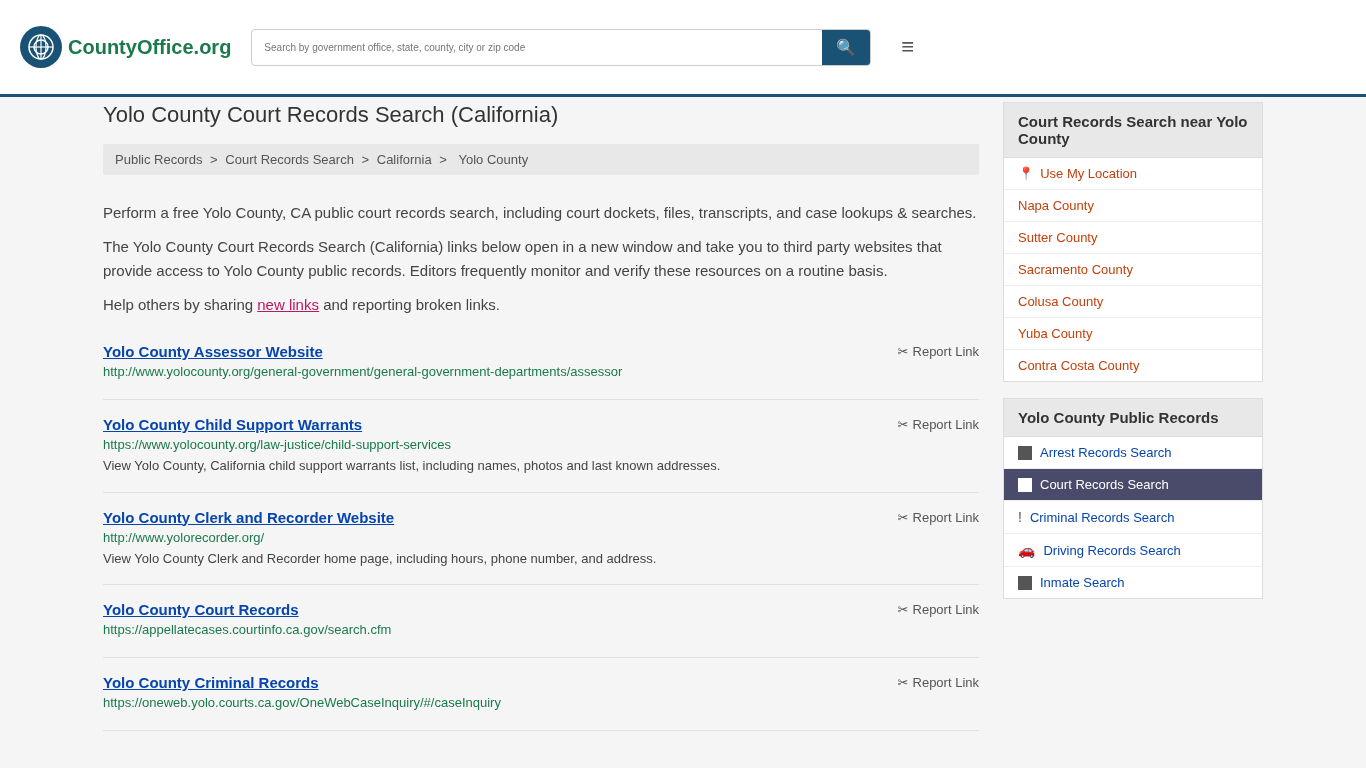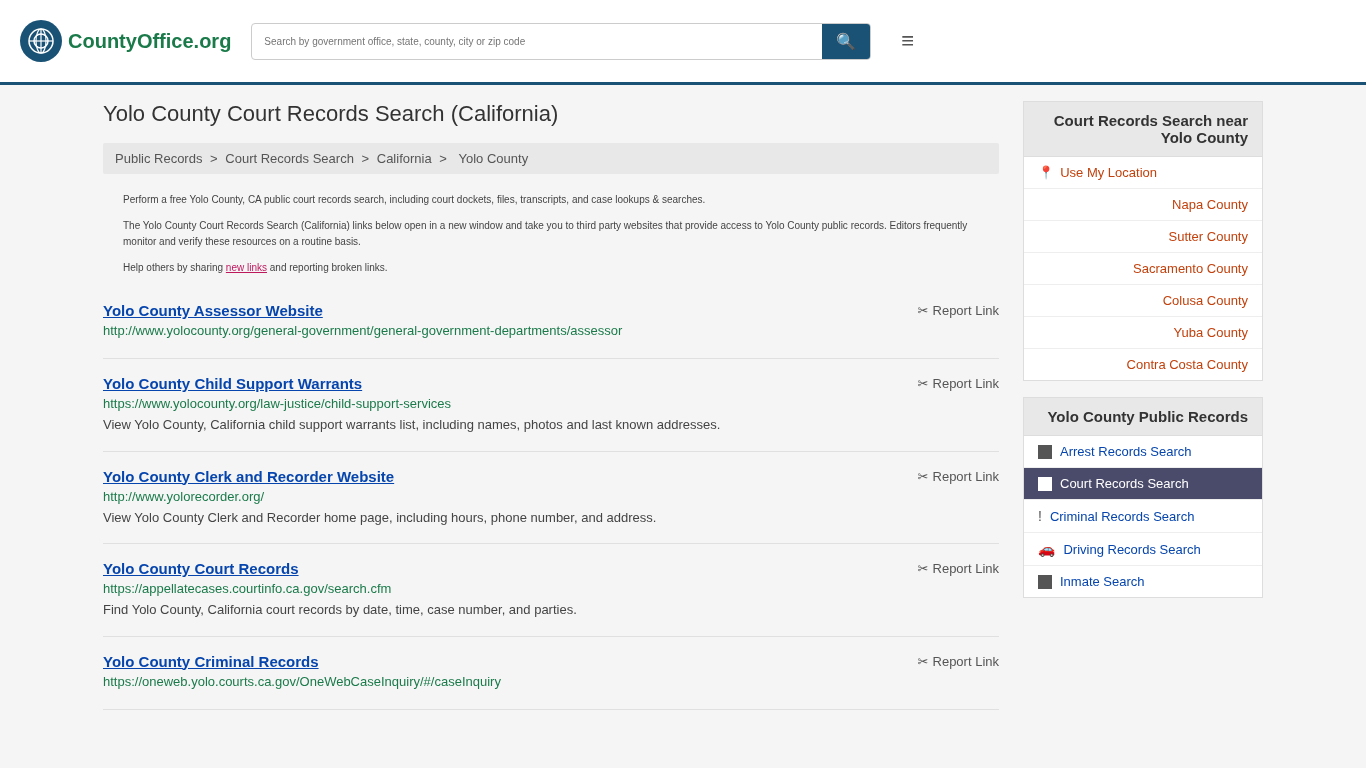--- a/index.html
+++ b/index.html
@@ -2,21 +2,21 @@
 <html><head>
   <meta charset="utf-8">
   <style>
     * { box-sizing: border-box; margin: 0; padding: 0; }
     body { font-family: Arial, sans-serif; font-size: 14px; color: #333; background: #f5f5f5; }
 
     
     .header {
       background: #fff;
       border-bottom: 3px solid #1a5276;
-      padding: 20px 20px;
+      padding: 26px 20px;
       display: flex;
       align-items: center;
       gap: 20px;
     }
     .logo-area {
       display: flex;
       align-items: center;
       gap: 6px;
       text-decoration: none;
       flex-shrink: 0;
@@ -69,21 +69,21 @@
       cursor: pointer;
       font-size: 22px;
       color: #555;
       line-height: 1;
     }
 
     
     .main-container {
       max-width: 1200px;
       margin: 0 auto;
-      padding: 16px 20px;
+      padding: 5px 20px;
       display: flex;
       gap: 24px;
       background: #f5f5f5;
     }
 
     
     .content-area {
       flex: 1;
       min-width: 0;
     }
@@ -91,35 +91,34 @@
       font-size: 22px;
       font-weight: normal;
       color: #333;
       margin-bottom: 16px;
     }
     .breadcrumb {
       background: #e8e8e8;
       padding: 8px 12px;
       border-radius: 2px;
       font-size: 13px;
-      margin-bottom: 18px;
+      margin-bottom: 26px;
       color: #555;
     }
     .breadcrumb a {
       color: #555;
       text-decoration: none;
     }
     .breadcrumb span { margin: 0 4px; }
 
     .description p {
-      font-size: 10px;
+      font-size: 15px;
       line-height: 1.6;
       color: #444;
       margin-bottom: 10px;
-      margin-left: 20px;
     }
     .description a { color: #be185d; }
 
     
     .result-item {
       border-bottom: 1px solid #e0e0e0;
       padding: 16px 0;
     }
     .result-header {
       display: flex;
@@ -150,23 +149,22 @@
       word-break: break-all;
     }
     .result-desc {
       font-size: 13px;
       color: #444;
       line-height: 1.5;
     }
 
     
     .sidebar {
-      width: 240px;
+      width: 260px;
       flex-shrink: 0;
-      text-align: right;
     }
     .sidebar-section {
       background: #fff;
       border: 1px solid #ddd;
       margin-bottom: 16px;
     }
     .sidebar-header {
       background: #e8e8e8;
       padding: 10px 14px;
       font-size: 15px;
@@ -308,21 +306,20 @@
 
       <div class="result-item">
         <div class="result-header">
           <a class="result-title" href="#">Yolo County Court Records</a>
           <div class="report-link">
             <span>✂</span>
             <span>Report Link</span>
           </div>
         </div>
         <div class="result-url">https://appellatecases.courtinfo.ca.gov/search.cfm</div>
-        <div class="result-desc">Find Yolo County, California court records by date, time, case number, and parties.</div>
       </div>
 
       <div class="result-item">
         <div class="result-header">
           <a class="result-title" href="#">Yolo County Criminal Records</a>
           <div class="report-link">
             <span>✂</span>
             <span>Report Link</span>
           </div>
         </div>

